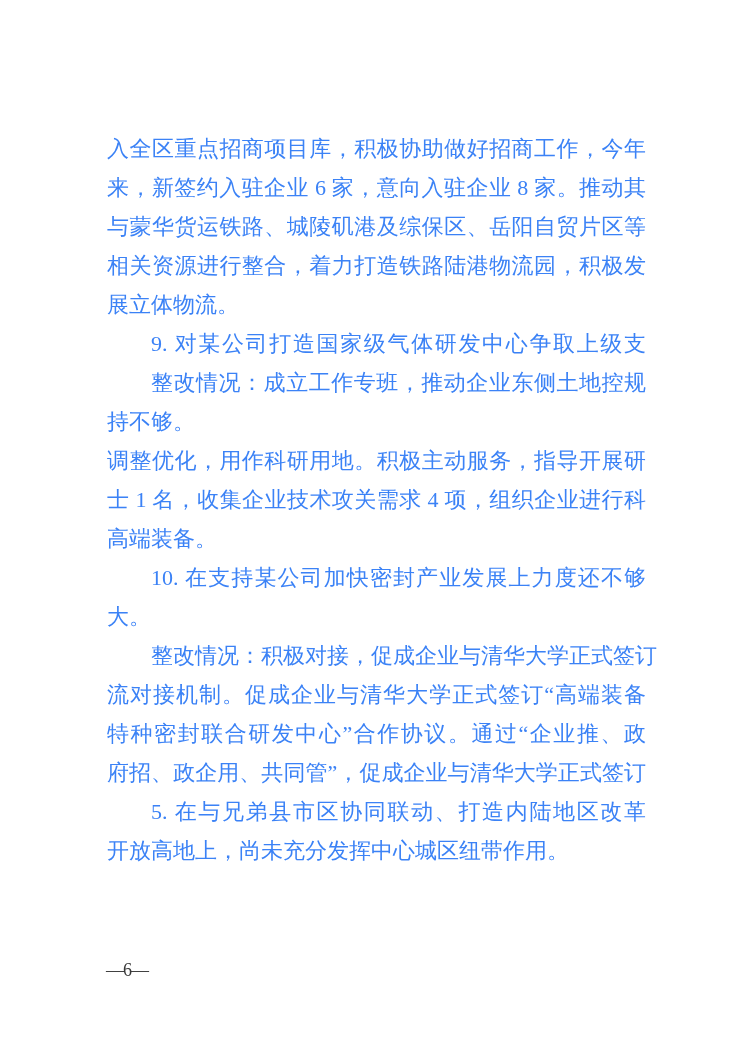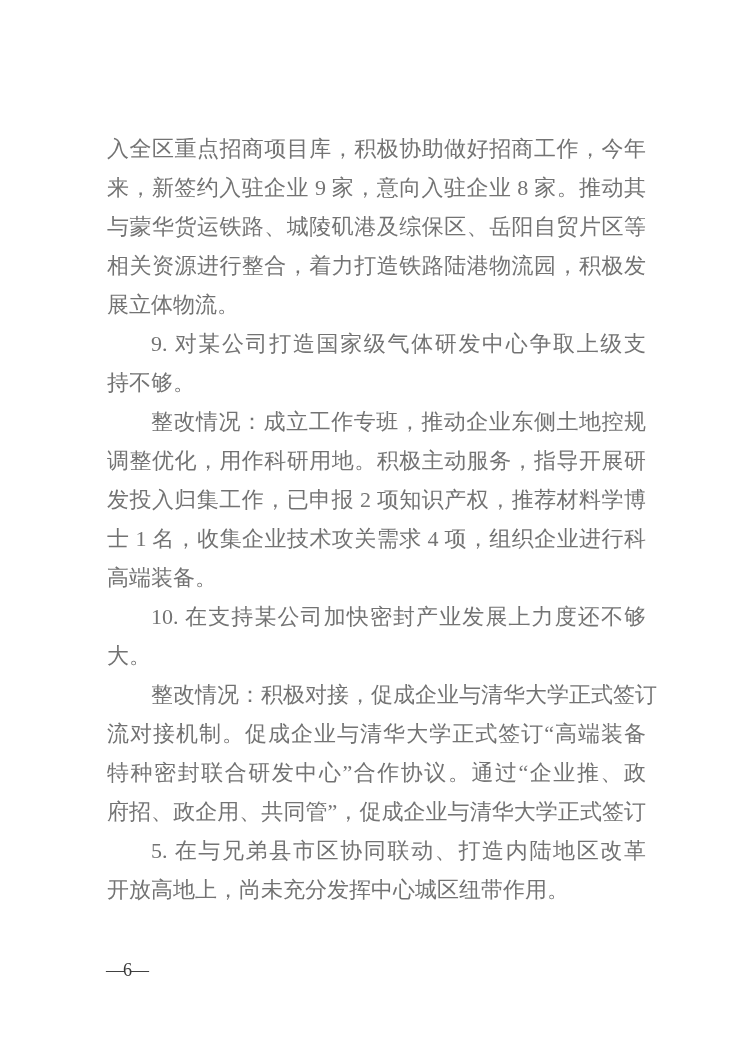--- a/index.html
+++ b/index.html
@@ -17,21 +17,21 @@
     width: 750px;
     height: 1061px;
     background: #ffffff;
     overflow: hidden;
   }
   .text-block {
     position: absolute;
     left: 107px;
     top: 129px;
     width: 539px;
-    color: #737373;
+    color: #3b82f6;
     font-size: 22px;
     line-height: 39px;
   }
   .line {
     height: 39px;
     white-space: nowrap;
   }
   .line.stretch {
     text-align: justify;
     text-align-last: justify;
@@ -47,29 +47,28 @@
     letter-spacing: -1px;
     color: #383838;
   }
 </style>
 </head>
 <body>
 
 <div class="page">
   <div class="text-block" id="text-block">
       <div class="line stretch">入全区重点招商项目库，积极协助做好招商工作，今年</div>
-      <div class="line stretch">来，新签约入驻企业 9 家，意向入驻企业 8 家。推动其</div>
+      <div class="line stretch">来，新签约入驻企业 6 家，意向入驻企业 8 家。推动其</div>
       <div class="line stretch">与蒙华货运铁路、城陵矶港及综保区、岳阳自贸片区等</div>
       <div class="line stretch">相关资源进行整合，着力打造铁路陆港物流园，积极发</div>
       <div class="line">展立体物流。</div>
       <div class="line stretch indent">9. 对某公司打造国家级气体研发中心争取上级支</div>
+      <div class="line stretch indent">整改情况：成立工作专班，推动企业东侧土地控规</div>
       <div class="line">持不够。</div>
-      <div class="line stretch indent">整改情况：成立工作专班，推动企业东侧土地控规</div>
       <div class="line stretch">调整优化，用作科研用地。积极主动服务，指导开展研</div>
-      <div class="line stretch">发投入归集工作，已申报 2 项知识产权，推荐材料学博</div>
       <div class="line stretch">士 1 名，收集企业技术攻关需求 4 项，组织企业进行科</div>
       <div class="line">高端装备。</div>
       <div class="line stretch indent">10. 在支持某公司加快密封产业发展上力度还不够</div>
       <div class="line">大。</div>
       <div class="line stretch indent">整改情况：积极对接，促成企业与清华大学正式签订</div>
       <div class="line stretch">流对接机制。促成企业与清华大学正式签订“高端装备</div>
       <div class="line stretch">特种密封联合研发中心”合作协议。通过“企业推、政</div>
       <div class="line stretch">府招、政企用、共同管”，促成企业与清华大学正式签订</div>
       <div class="line stretch indent">5. 在与兄弟县市区协同联动、打造内陆地区改革</div>
       <div class="line">开放高地上，尚未充分发挥中心城区纽带作用。</div>

